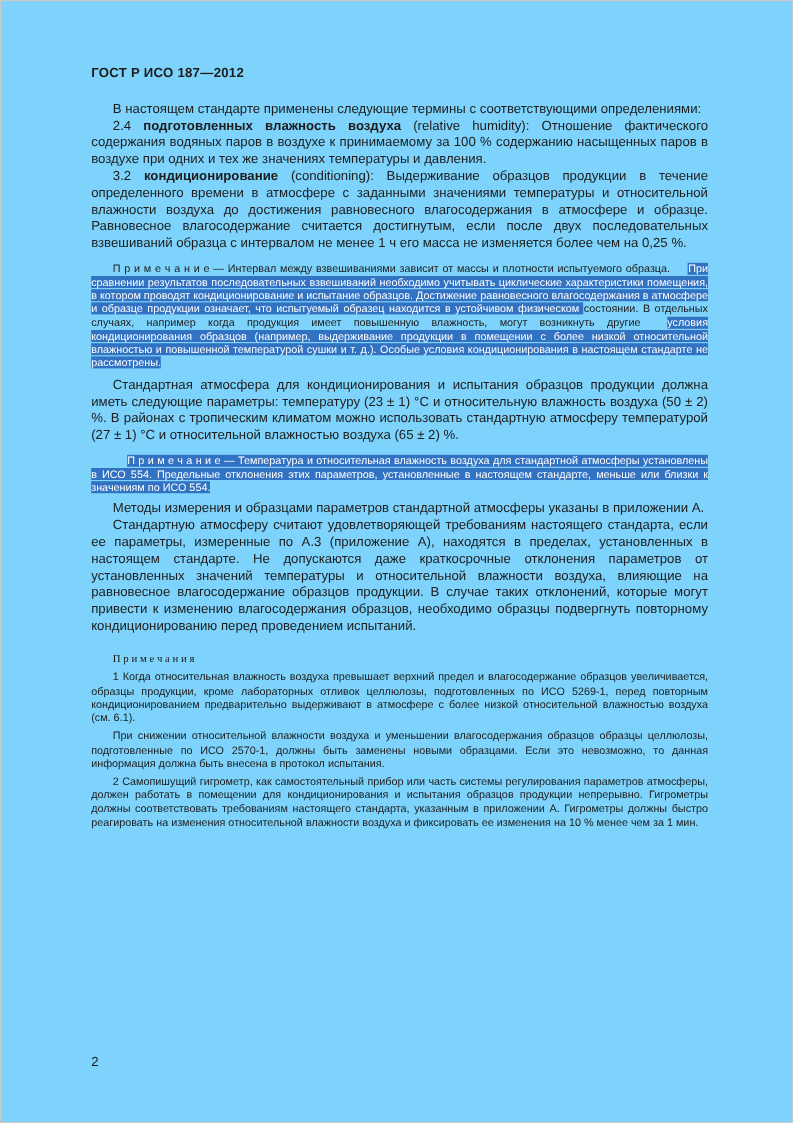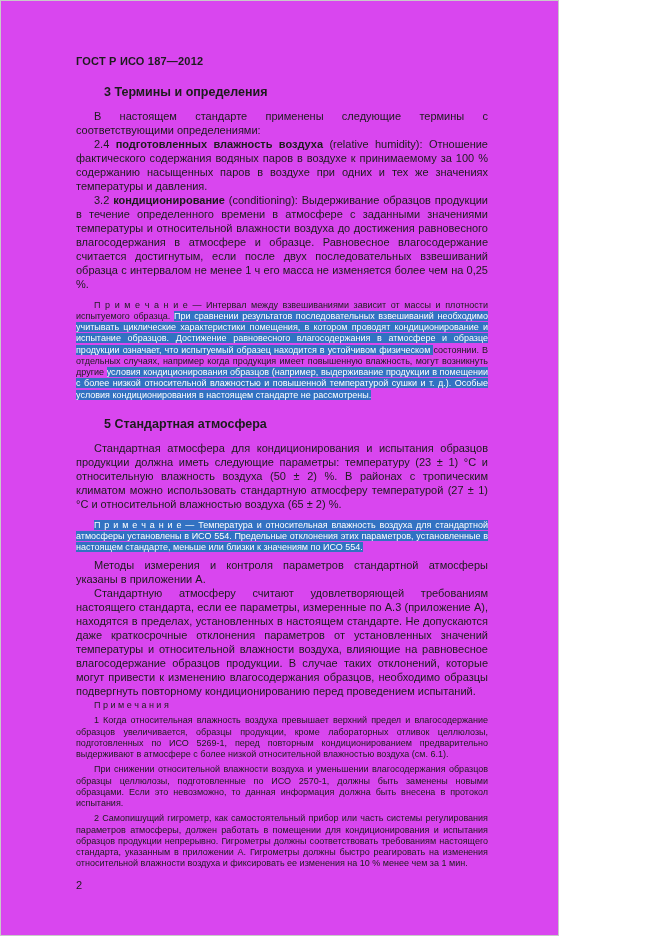--- a/index.html
+++ b/index.html
@@ -9,22 +9,22 @@
   }
   *{ box-sizing:border-box; }
   html,body{ margin:0; padding:0; }
   body{
     width:661px; height:936px;
     background:#ffffff;
     font-family:"Liberation Sans","DejaVu Sans",sans-serif;
   }
   .page{
     position:relative;
-    width:559px; height:936px;
-    background:#d946ef;
+    width:661px; height:936px;
+    background:#7dd3fc;
     border:1px solid #c9c9c9;
     color:var(--text);
     overflow:hidden;
     padding-left:36px;
   }
   .content{
     position:absolute;
     left:75px; right:70px; top:54px;
   }
   .doc-header{
@@ -48,53 +48,51 @@
   }
   p.note{
     font-size:9px;
     line-height:1.25;
     text-align:justify;
     margin:8px 0 6px 0;
     text-indent:18px;
   }
   p.note.tight{ margin:4px 0; }
   .b{ font-weight:bold; }
-  .hl{ background:var(--hl-bg); color:var(--hl-fg); }
+  .hl{ background:var(--hl-bg); color:var(--hl-fg);margin-left:12px; }
   .page-number{
     position:absolute;
     left:75px; bottom:44px;
     font-size:11px;
   }
 </style>
 </head>
 <body>
 
 <div class="page">
   <div class="content">
 
     <div class="doc-header">ГОСТ Р ИСО 187—2012</div>
 
-    <h2 class="sec">3 Термины и определения</h2>
 
     <p class="body">В настоящем стандарте применены следующие термины с соответствующими определениями:</p>
     <p class="body"><span>2.4 </span><span class="b">подготовленных влажность воздуха</span><span> (relative humidity): Отношение фактического содержания водяных паров в воздухе к принимаемому за 100 % содержанию насыщенных паров в воздухе при одних и тех же значениях температуры и давления.</span></p>
     <p class="body"><span>3.2 </span><span class="b">кондиционирование</span><span> (conditioning): Выдерживание образцов продукции в течение определенного времени в атмосфере с заданными значениями температуры и относительной влажности воздуха до достижения равновесного влагосодержания в атмосфере и образце. Равновесное влагосодержание считается достигнутым, если после двух последовательных взвешиваний образца с интервалом не менее 1 ч его масса не изменяется более чем на 0,25 %.</span></p>
 
     <p class="note"><span>П р и м е ч а н и е — Интервал между взвешиваниями зависит от массы и плотности испытуемого образца. </span><span class="hl">При сравнении результатов последовательных взвешиваний необходимо учитывать циклические характеристики помещения, в котором проводят кондиционирование и испытание образцов. Достижение равновесного влагосодержания в атмосфере и образце продукции означает, что испытуемый образец находится в устойчивом физическом </span><span>состоянии. В отдельных случаях, например когда продукция имеет повышенную влажность, могут возникнуть другие </span><span class="hl">условия кондиционирования образцов (например, выдерживание продукции в помещении с более низкой относительной влажностью и повышенной температурой сушки и т. д.). Особые условия кондиционирования в настоящем стандарте не рассмотрены.</span></p>
 
 
-    <h2 class="sec">5 Стандартная атмосфера</h2>
     <p class="body">Стандартная атмосфера для кондиционирования и испытания образцов продукции должна иметь следующие параметры: температуру (23 ± 1) °С и относительную влажность воздуха (50 ± 2) %. В районах с тропическим климатом можно использовать стандартную атмосферу температурой (27 ± 1) °С и относительной влажностью воздуха (65 ± 2) %.</p>
 
     <p class="note"><span class="hl">П р и м е ч а н и е — Температура и относительная влажность воздуха для стандартной атмосферы установлены в ИСО 554. Предельные отклонения этих параметров, установленные в настоящем стандарте, меньше или близки к значениям по ИСО 554.</span></p>
 
-    <p class="body">Методы измерения и контроля параметров стандартной атмосферы указаны в приложении А.</p>
+    <p class="body">Методы измерения и образцами параметров стандартной атмосферы указаны в приложении А.</p>
     <p class="body">Стандартную атмосферу считают удовлетворяющей требованиям настоящего стандарта, если ее параметры, измеренные по А.3 (приложение А), находятся в пределах, установленных в настоящем стандарте. Не допускаются даже краткосрочные отклонения параметров от установленных значений температуры и относительной влажности воздуха, влияющие на равновесное влагосодержание образцов продукции. В случае таких отклонений, которые могут привести к изменению влагосодержания образцов, необходимо образцы подвергнуть повторному кондиционированию перед проведением испытаний.</p>
 
-    <p class="note tight" style="margin-top:1px;">П р и м е ч а н и я</p>
+    <p class="note tight" style="margin-top:14px;font-family:Liberation Serif, serif;">П р и м е ч а н и я</p>
     <p class="note tight">1 Когда относительная влажность воздуха превышает верхний предел и влагосодержание образцов увеличивается, образцы продукции, кроме лабораторных отливок целлюлозы, подготовленных по ИСО 5269-1, перед повторным кондиционированием предварительно выдерживают в атмосфере с более низкой относительной влажностью воздуха (см. 6.1).</p>
     <p class="note tight">При снижении относительной влажности воздуха и уменьшении влагосодержания образцов образцы целлюлозы, подготовленные по ИСО 2570-1, должны быть заменены новыми образцами. Если это невозможно, то данная информация должна быть внесена в протокол испытания.</p>
     <p class="note tight">2 Самопишущий гигрометр, как самостоятельный прибор или часть системы регулирования параметров атмосферы, должен работать в помещении для кондиционирования и испытания образцов продукции непрерывно. Гигрометры должны соответствовать требованиям настоящего стандарта, указанным в приложении А. Гигрометры должны быстро реагировать на изменения относительной влажности воздуха и фиксировать ее изменения на 10 % менее чем за 1 мин.</p>
 
   </div>
 
   <div class="page-number">2</div>
 </div>
 
 </body></html>

